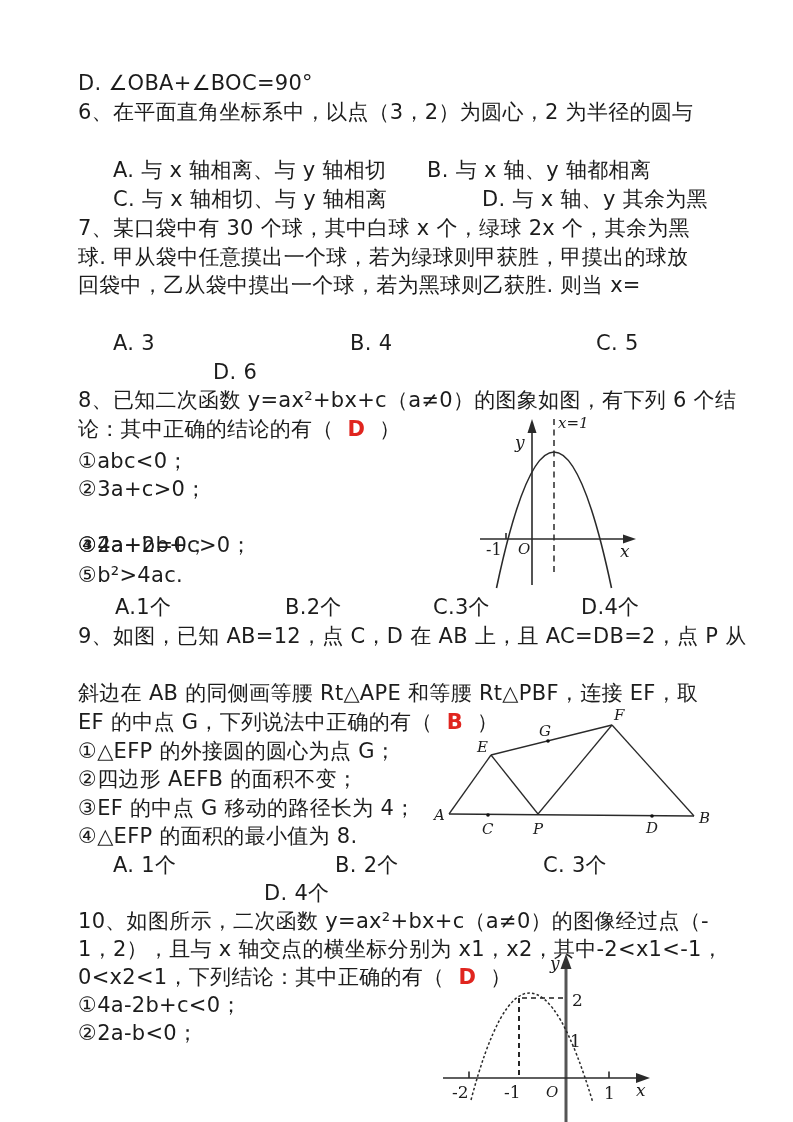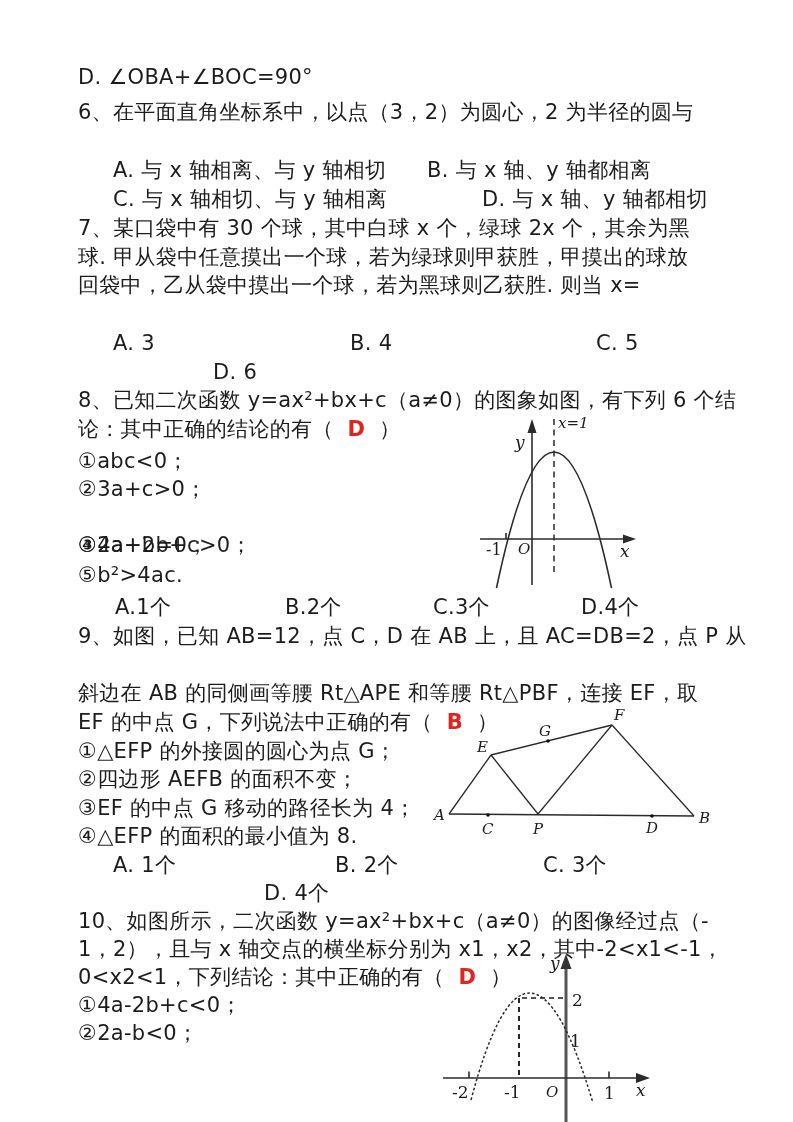--- a/index.html
+++ b/index.html
@@ -22,30 +22,30 @@
   .gthin{stroke:#2a2a2a;stroke-width:1.3;fill:none;}
   .gdash{stroke:#2a2a2a;stroke-width:1.5;fill:none;stroke-dasharray:6 4.5;}
   .gtxt{font-family:"DejaVu Serif",serif;fill:#1c1c1c;}
   .it{font-style:italic;}
 </style>
 </head>
 <body>
 
 <div class="page">
 
-  <div class="line" style="top:64px">D. ∠OBA+∠BOC=90°</div>
+  <div class="line" style="top:70px">D. ∠OBA+∠BOC=90°</div>
 
   <div class="line" style="top:99px">6、在平面直角坐标系中，以点（3，2）为圆心，2 为半径的圆与</div>
   <div class="line optrow" style="top:157px">
     <span class="opt" style="left:0">A. 与 x 轴相离、与 y 轴相切</span>
     <span class="opt" style="left:314px">B. 与 x 轴、y 轴都相离</span>
   </div>
   <div class="line optrow" style="top:186px">
     <span class="opt" style="left:0">C. 与 x 轴相切、与 y 轴相离</span>
-    <span class="opt" style="left:369px">D. 与 x 轴、y 轴都相切</span>
+    <span class="opt" style="left:369px">D. 与 x 轴、y 其余为黑</span>
   </div>
 
   <div class="line" style="top:215px">7、某口袋中有 30 个球，其中白球 x 个，绿球 2x 个，其余为黑</div>
   <div class="line" style="top:244px">球. 甲从袋中任意摸出一个球，若为绿球则甲获胜，甲摸出的球放</div>
   <div class="line" style="top:272px">回袋中，乙从袋中摸出一个球，若为黑球则乙获胜. 则当 x=</div>
   <div class="line optrow" style="top:330px">
     <span class="opt" style="left:0">A. 3</span>
     <span class="opt" style="left:237px">B. 4</span>
     <span class="opt" style="left:483px">C. 5</span>
   </div>

